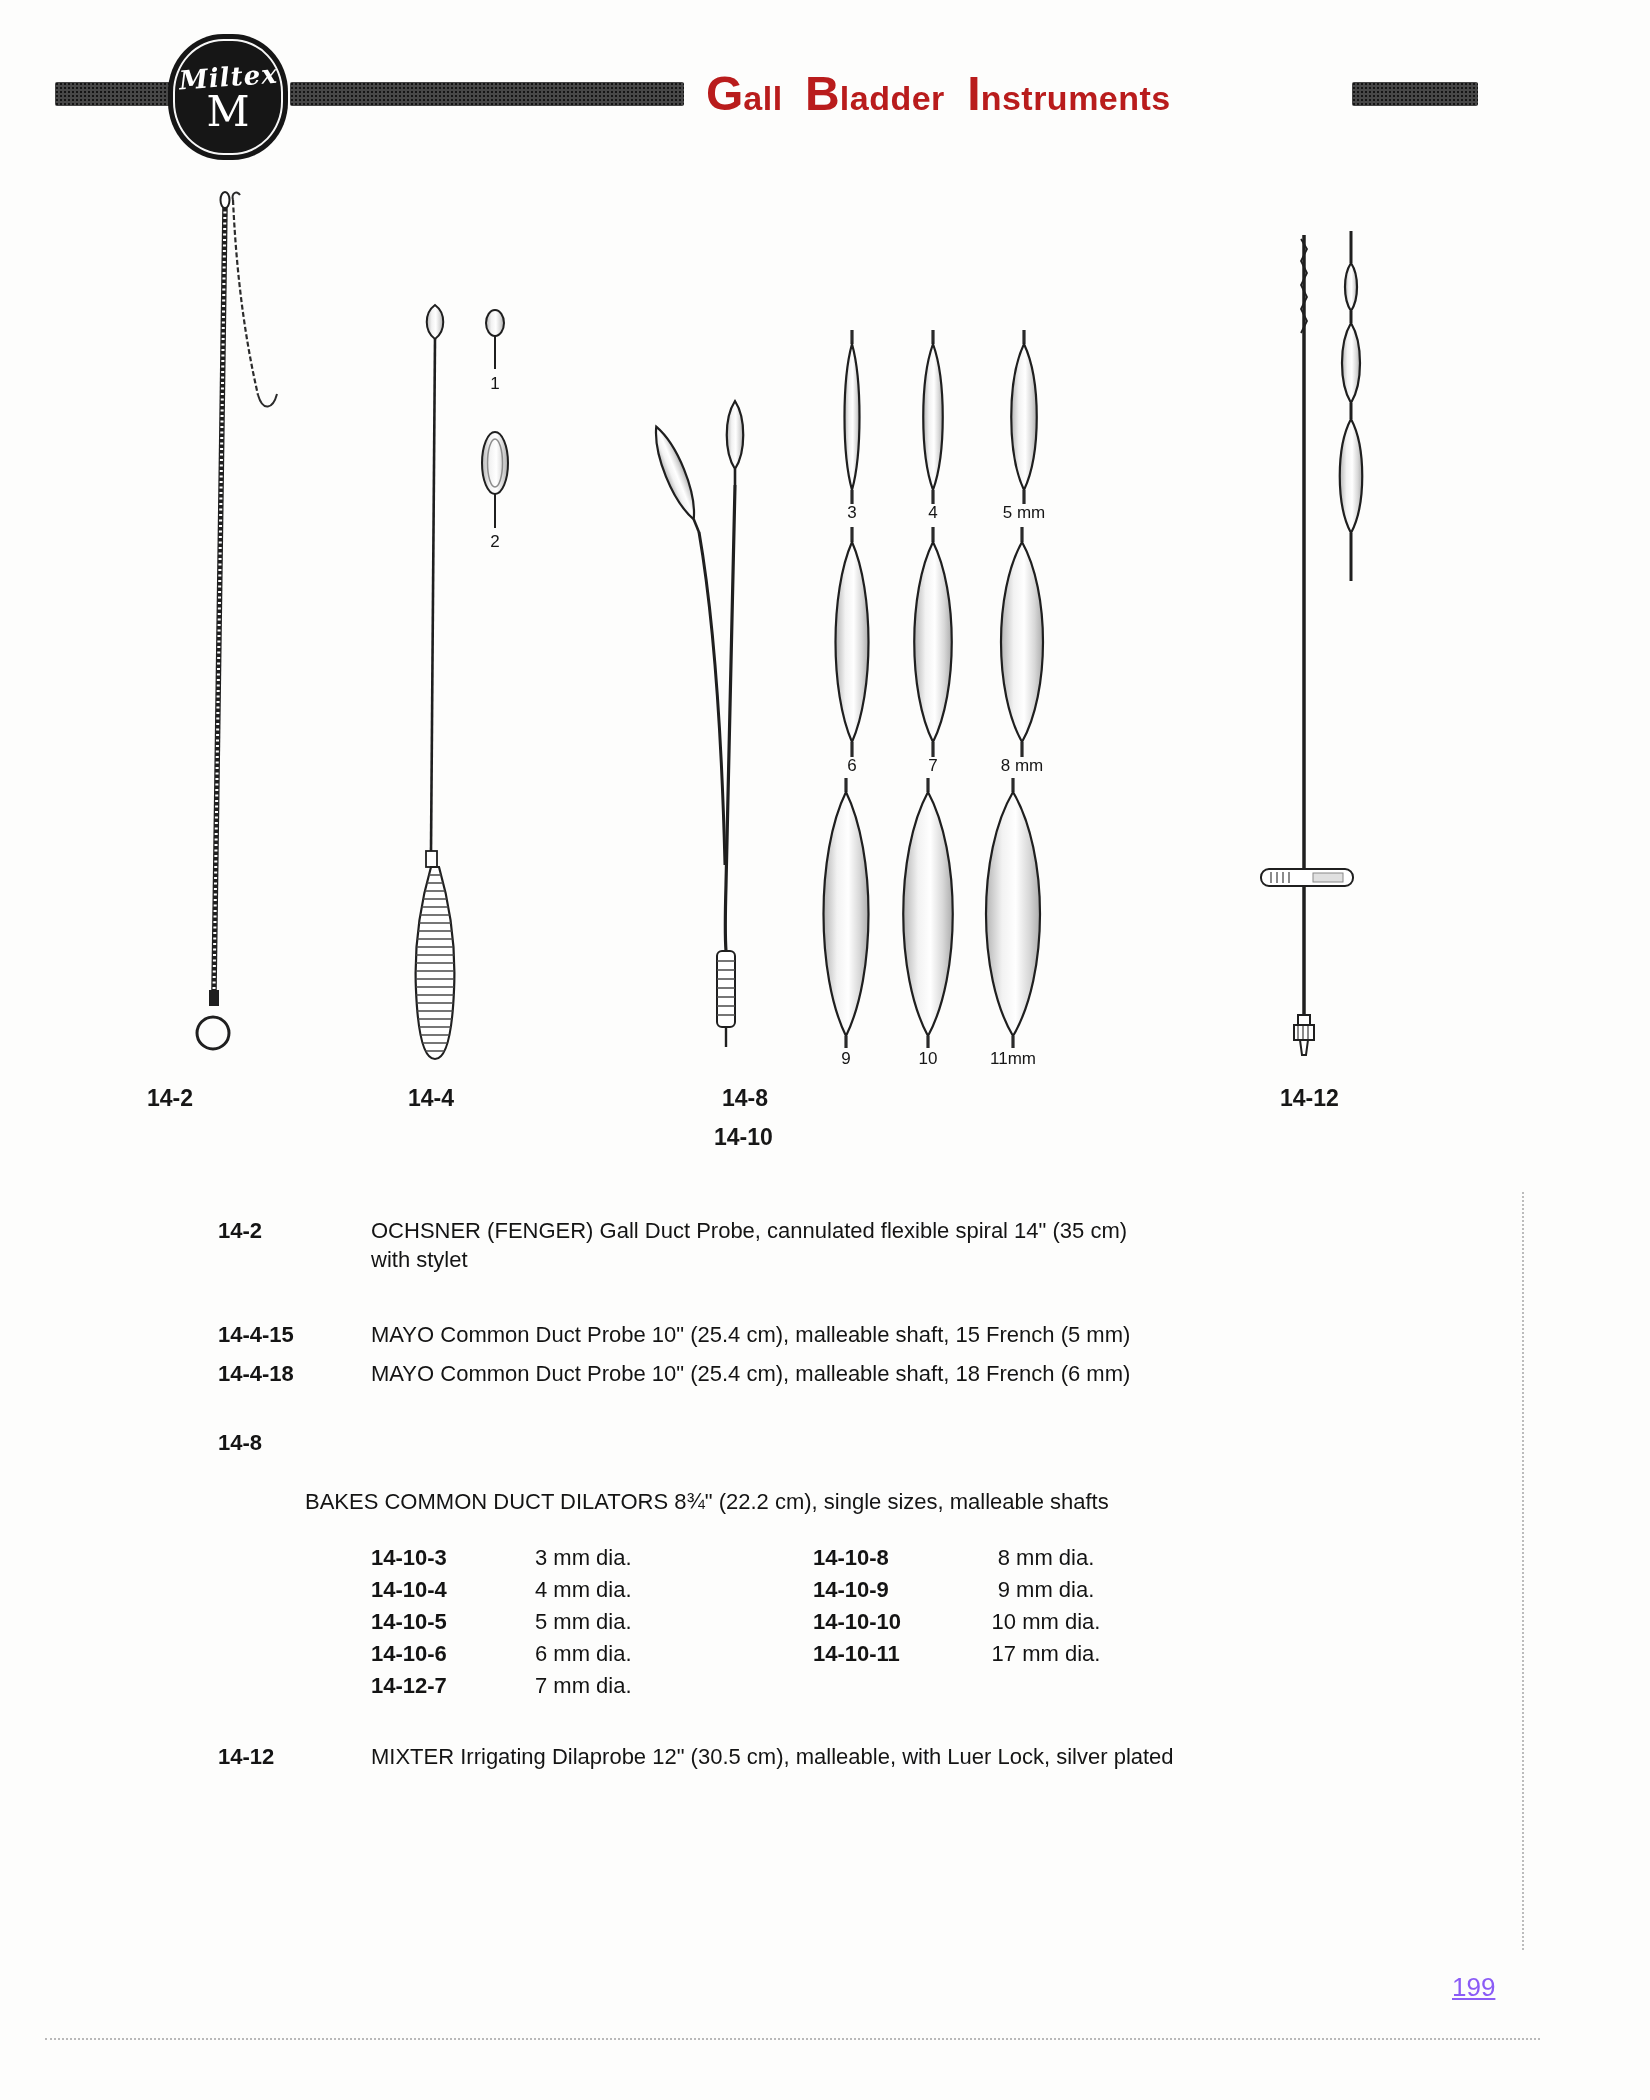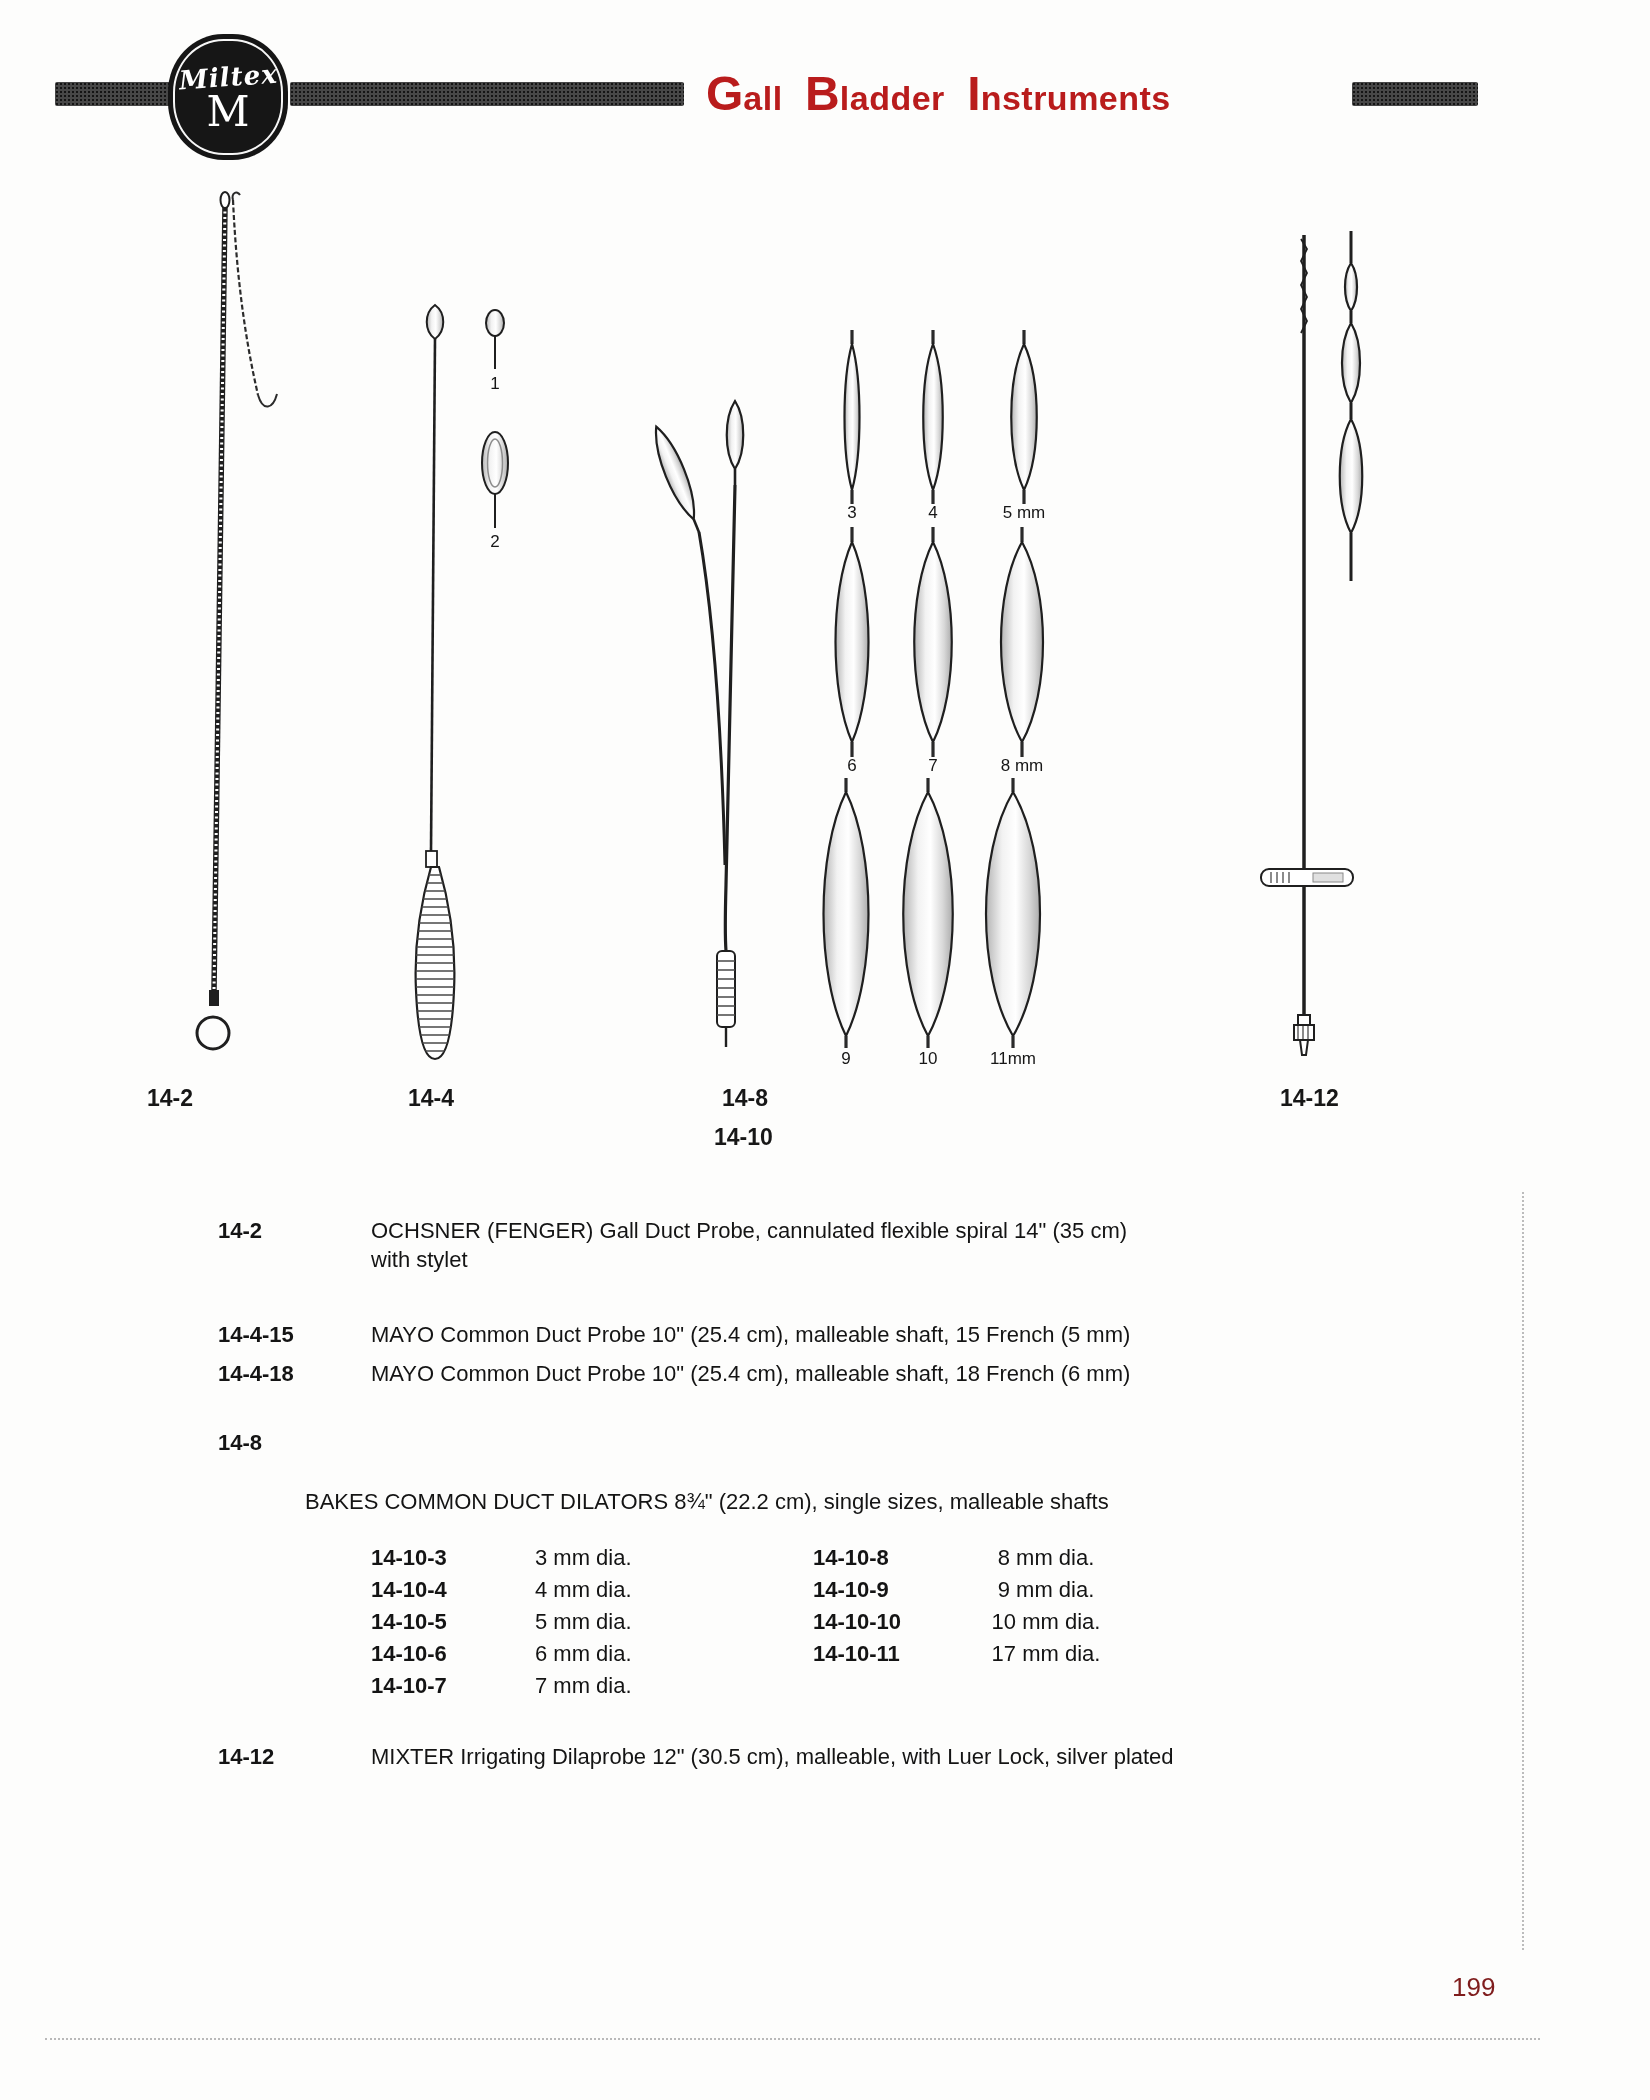--- a/index.html
+++ b/index.html
@@ -50,21 +50,21 @@
   .listing { display:grid; grid-template-columns:153px 1fr; }
   .code { font-weight:700; }
   .mb46 { margin-bottom:46px; } .mb10 { margin-bottom:10px; }
   .mb40 { margin-bottom:40px; } .mb30 { margin-bottom:30px; }
   .bakes-heading { margin:0 0 26px 87px; }
   .size-table { margin-left:153px; margin-bottom:40px; display:grid;
                 grid-template-columns:164px 278px 177px 112px; line-height:32px;margin-top:16px; }
   .tcode { font-weight:700; }
   .tsize-r { text-align:center; }
 
-  .page-number { position:absolute; left:1452px; top:1972px; font-size:26px; color:#7f1d1d; }
+  .page-number { position:absolute; left:1452px; top:1972px; font-size:26px; color:#8b5cf6;text-decoration:underline; }
 
   
   .scan-v { position:absolute; left:1522px; top:1192px; height:758px; width:0;
             border-left:2px dotted #9a9a9a; opacity:.65; }
   .scan-b { position:absolute; left:45px; top:2038px; width:1495px; height:0;
             border-top:2px dotted #8d8d8d; opacity:.6; }
 </style>
 </head>
 <body>
 
@@ -279,21 +279,21 @@
       <div class="tcode">14-10-5</div>
       <div class="tsize">5 mm dia.</div>
       <div class="tcode">14-10-10</div>
       <div class="tsize tsize-r">10 mm dia.</div>
 
       <div class="tcode">14-10-6</div>
       <div class="tsize">6 mm dia.</div>
       <div class="tcode">14-10-11</div>
       <div class="tsize tsize-r">17 mm dia.</div>
 
-      <div class="tcode">14-10-7</div>
+      <div class="tcode">14-12-7</div>
       <div class="tsize">7 mm dia.</div>
     </div>
 
     <div class="listing">
       <div class="code">14-12</div>
       <div class="desc">
         <div>MIXTER Irrigating Dilaprobe 12" (30.5 cm), malleable, with Luer Lock, silver plated</div>
       </div>
     </div>
 

